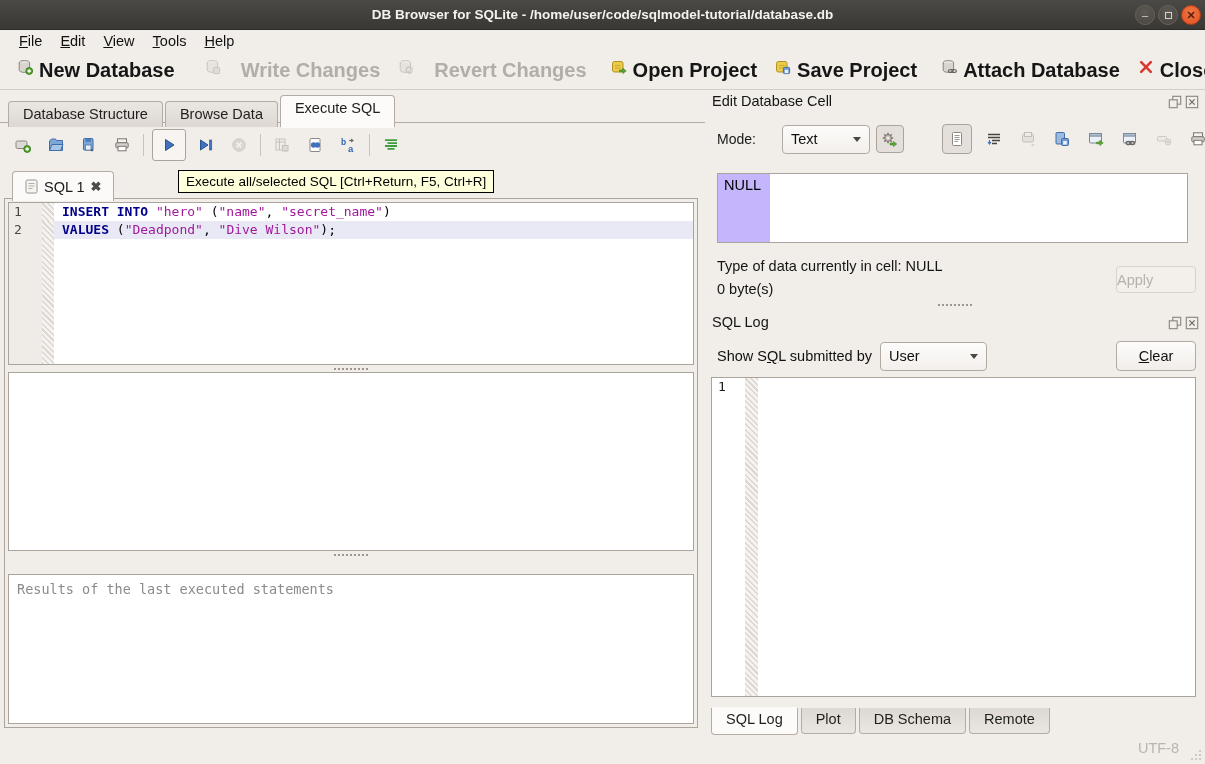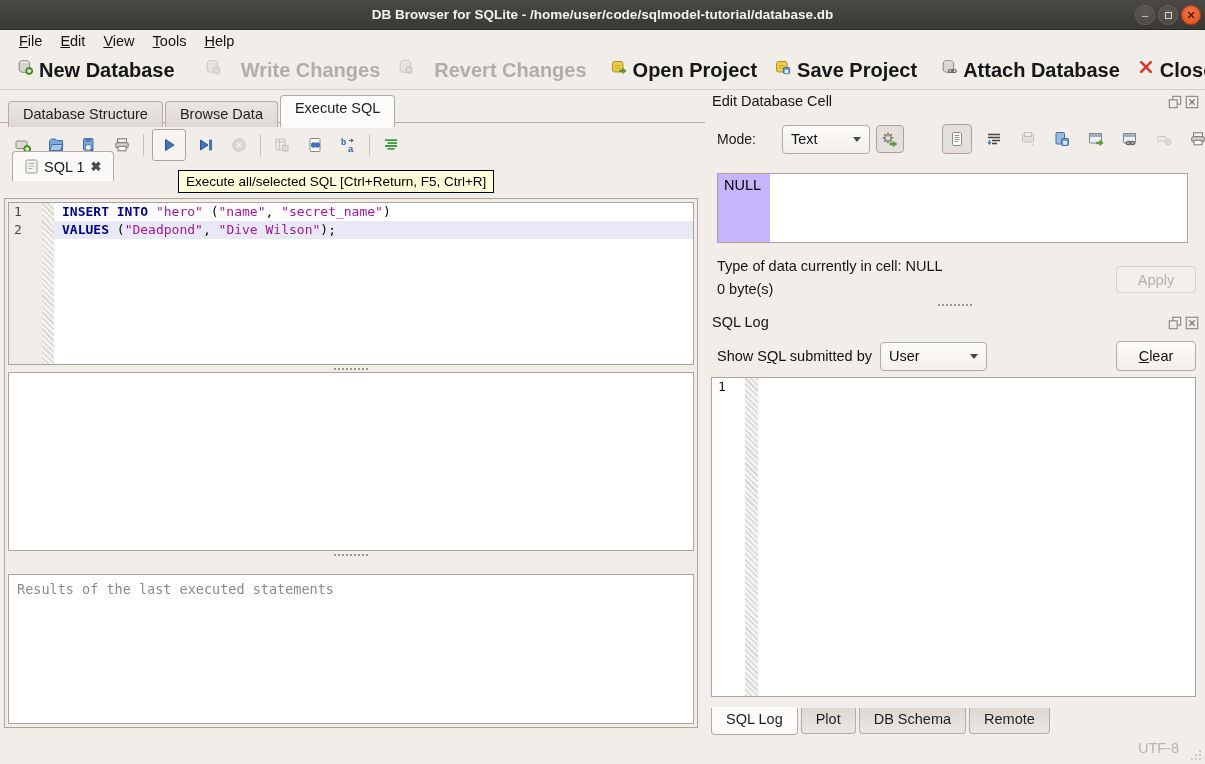--- a/index.html
+++ b/index.html
@@ -89,21 +89,21 @@
   .main-tab.active::after {
     content:""; position:absolute; left:0; right:0; bottom:-1px; height:1px; background:#fcfbfa;
   }
 
   .sql-toolbar { position:absolute; left:10px; top:39px; display:flex; align-items:center; gap:7px; height:32px; }
   .sqlt-btn { width:26px; height:26px; display:flex; align-items:center; justify-content:center; border-radius:3px; }
   .sqlt-btn.hovered { border:1px solid #aca49c; background:#f7f4f1; width:34px; height:32px; }
   .sqlt-sep { width:1px; height:22px; background:#c9c3bd; margin:0 1px; }
   .sqlt-btn.disabled svg { opacity:.42; }
 
-  .subtab-row { position:absolute; left:12px; top:61px; display:flex;align-items:flex-end; }
+  .subtab-row { position:absolute; left:12px; top:81px; display:flex;align-items:flex-end; }
   .sql-subtab {
     display:flex; align-items:center; gap:6px; height:30px;
     background:#fbfaf9; border:1px solid #b4aca4; border-bottom:none;
     border-radius:4px 4px 0 0; padding:0 12px; font-size:14.5px; position:relative; z-index:3;
   }
   .sql-subtab .close-x { font-size:13px; color:#4b4b4b; font-weight:bold; }
 
   .tooltip {
     position:absolute; left:178px; top:80px; z-index:5;
     background:#ffffdc; border:1px solid #000; padding:3px 7px;
@@ -165,21 +165,21 @@
   .cell-edit-box {
     position:absolute; left:12px; top:83px; right:17px; height:70px;
     border:1px solid #aba49c; background:#fff; display:flex;
   }
   .cell-null-strip { width:52px; background:#c4b5fd; padding:3px 0 0 6px; font-size:14.5px; color:#000; }
   .cell-type-info { position:absolute; left:12px; top:168px; font-size:14.5px; color:#151515; }
   .cell-size-info { position:absolute; left:12px; top:191px; font-size:14.5px; color:#151515; }
   .apply-btn {
     position:absolute; right:9px; top:176px; width:80px; height:27px;
     background:#f3efeb; border:1px solid #d8d2cc; border-radius:4px;
-    color:#b6b1ab; font-size:14.5px; display:flex; align-items:center; justify-content:center;
+    color:#b6b1ab; font-size:14.5px; display:flex; align-items:center; justify-content:flex-start;
   }
   .dock-hsplit { position:absolute; left:0; right:0; top:211px; height:7px; display:flex; align-items:center; justify-content:center; }
   .dock-hsplit .grip { width:34px; border-top:2px dotted #9d968f; }
 
   .filter-row { position:absolute; left:12px; top:251px; right:9px; height:30px; display:flex; align-items:center; }
   .filter-label { font-size:14.5px; color:#111; }
   .filter-label .mn { text-decoration:underline; }
   .user-combo { width:107px; margin-left:8px; }
   .clear-btn {
     position:absolute; right:0; top:0; width:80px; height:30px;

